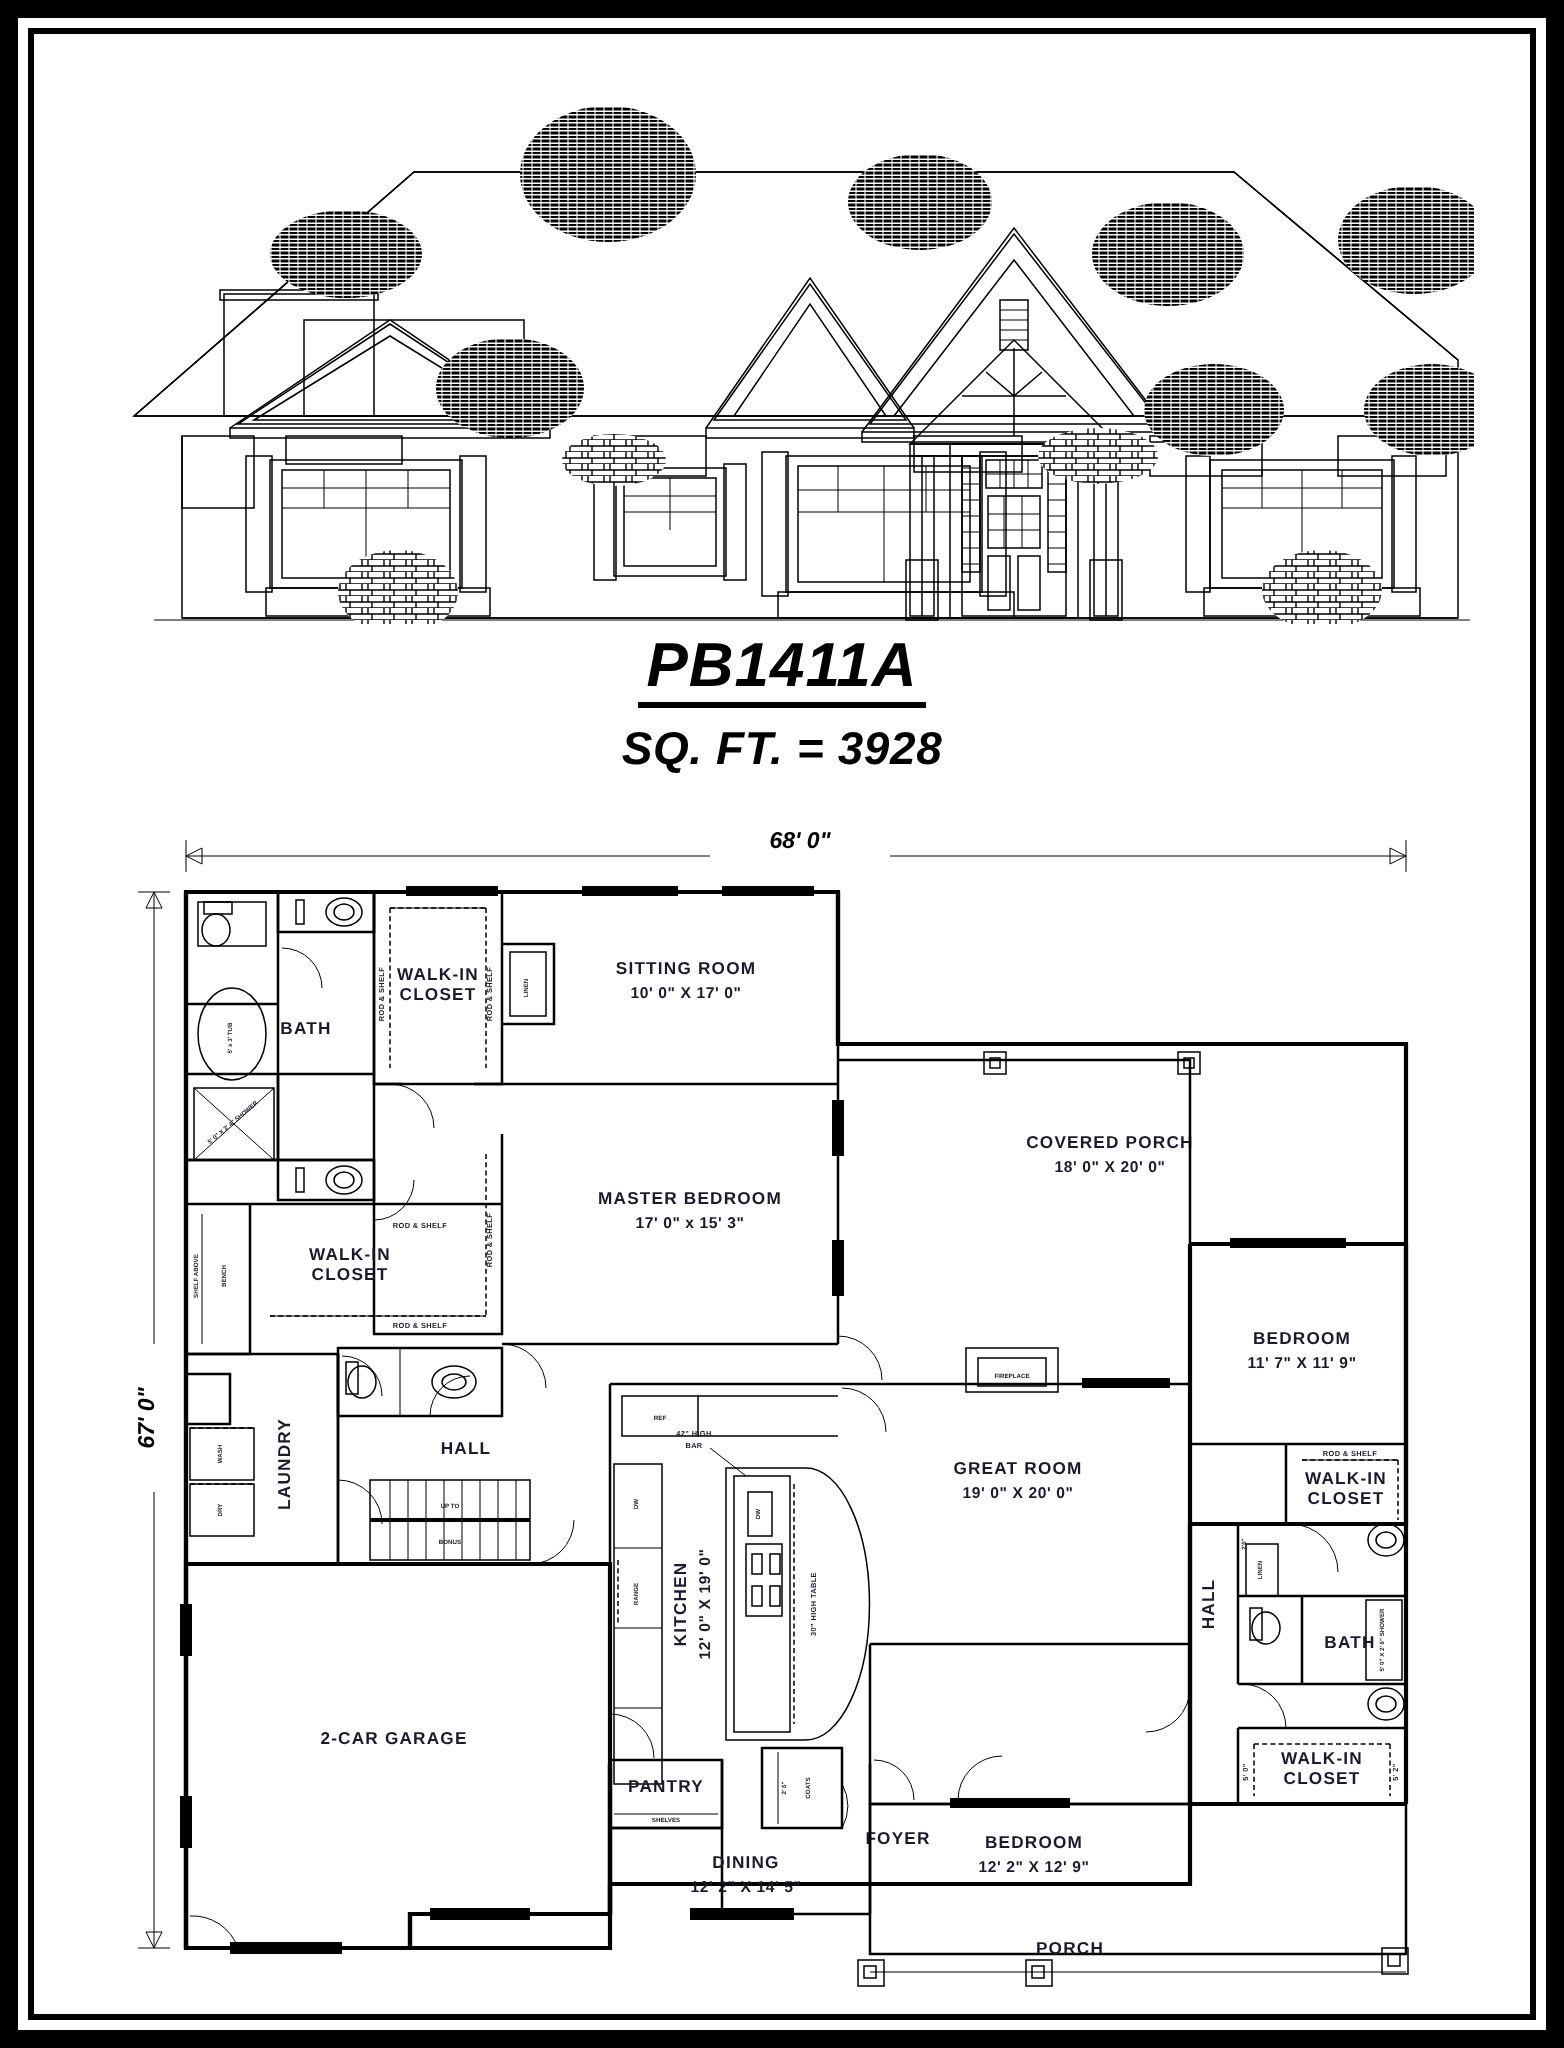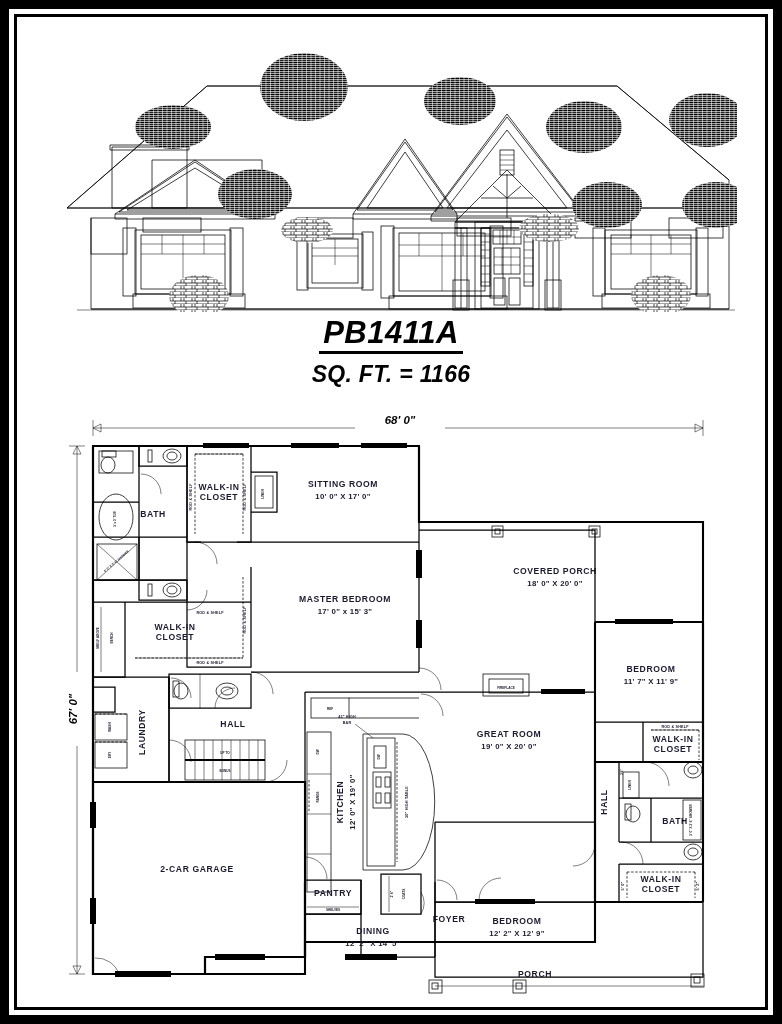--- a/index.html
+++ b/index.html
@@ -260,21 +260,21 @@
         <ellipse cx="659" cy="183" rx="34" ry="23" fill="url(#shingle)"></ellipse>
         <ellipse cx="142" cy="274" rx="30" ry="21" fill="url(#stone)"></ellipse>
         <ellipse cx="604" cy="273" rx="30" ry="20" fill="url(#stone)"></ellipse>
         <ellipse cx="492" cy="206" rx="30" ry="14" fill="url(#stone)"></ellipse>
         <ellipse cx="250" cy="208" rx="26" ry="13" fill="url(#stone)"></ellipse>
       </svg>
     </div>
 
     <div class="titleblock">
       <div class="plan-title">PB1411A</div>
-      <div class="plan-sqft">SQ. FT. = 1166</div>
+      <div class="plan-sqft">SQ. FT. = 3928</div>
     </div>
 
     <div class="floorplan">
       <svg width="700" height="600" viewBox="0 0 700 600" xmlns="http://www.w3.org/2000/svg">
 
         <g>
           <path class="hair" d="M38 26 H648"></path>
           <path class="hair" d="M38 18 V34 M648 18 V34"></path>
           <path class="hair" d="M38 26 L46 22 L46 30 Z" fill="#000"></path>
           <path class="hair" d="M648 26 L640 22 L640 30 Z" fill="#000"></path>

